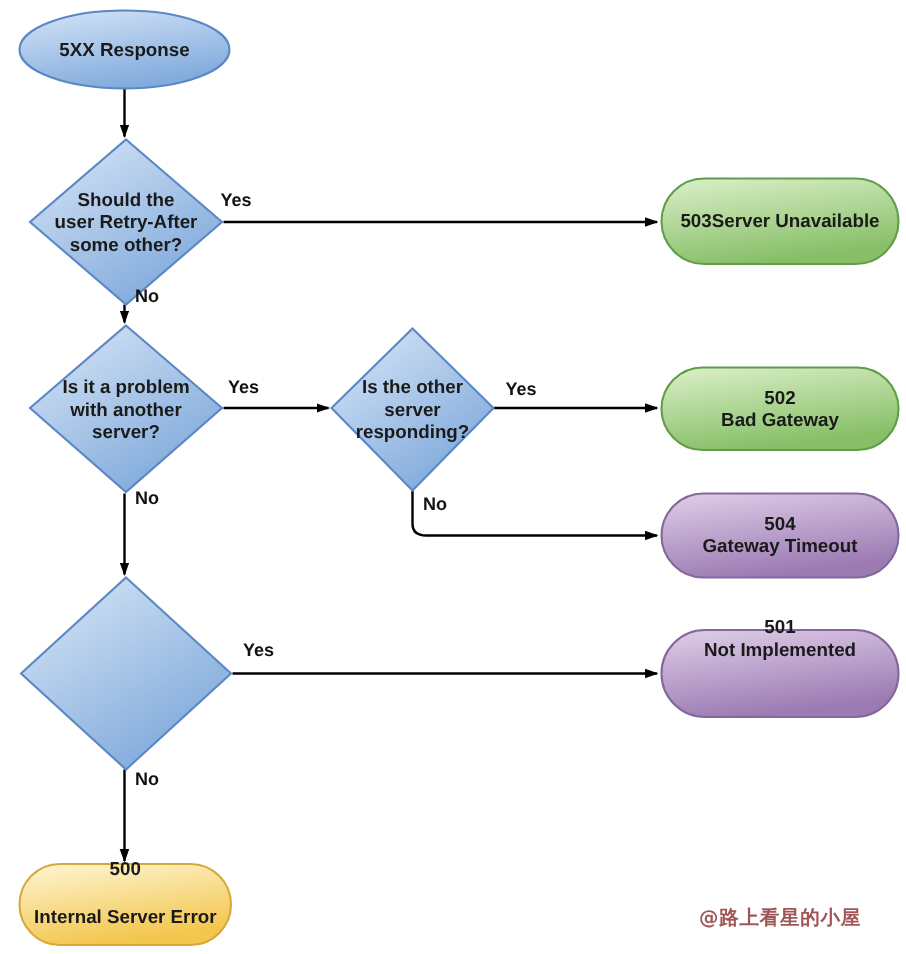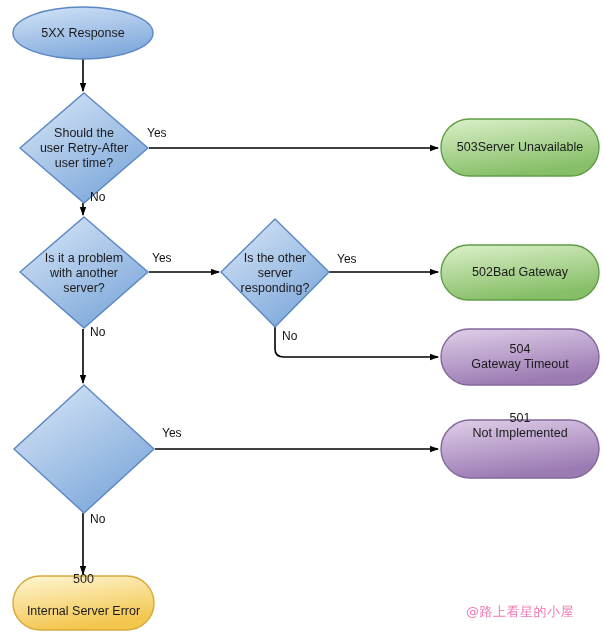--- a/index.html
+++ b/index.html
@@ -7,20 +7,21 @@
     padding: 0;
     background: #ffffff;
   }
   #canvas {
     position: relative;
     width: 604px;
     height: 636px;
     background: #ffffff;
     font-family: "Liberation Sans", sans-serif;
     overflow: hidden;
+    font-weight: bold;
   }
   svg#flow {
     position: absolute;
     left: 0;
     top: 0;
     width: 604px;
     height: 636px;
   }
   .node-label {
     position: absolute;
@@ -36,21 +37,21 @@
   }
   .edge-label {
     position: absolute;
     color: #111111;
     font-size: 12px;
     line-height: 14px;
     white-space: nowrap;
   }
   .watermark {
     position: absolute;
-    color: #ec4899;
+    color: #7f1d1d;
     font-size: 13px;
     letter-spacing: 0.5px;
     opacity: 0.75;
     font-family: "DejaVu Sans", sans-serif;
     white-space: nowrap;
   }
 </style>
 </head>
 <body>
 
@@ -106,37 +107,37 @@
     <rect x="441" y="245" width="158" height="55" rx="27.5" ry="27.5" fill="url(#gradGreen)" stroke="#5f9e47" stroke-width="1.4"></rect>
     <rect x="441" y="329" width="158" height="56" rx="28" ry="28" fill="url(#gradPurple)" stroke="#82689b" stroke-width="1.4"></rect>
     <rect x="441" y="420" width="158" height="58" rx="29" ry="29" fill="url(#gradPurple)" stroke="#82689b" stroke-width="1.4"></rect>
     <rect x="13" y="576" width="141" height="54" rx="27" ry="27" fill="url(#gradYellow)" stroke="#d6a93c" stroke-width="1.4"></rect>
   </svg>
 
   <div class="node-label" style="left:13px; top:7px; width:140px; height:52px;">5XX Response</div>
 
   <div class="node-label" style="left:20px; top:93px; width:128px; height:110px;">Should the
 user Retry-After
-user time?</div>
+some other?</div>
 
   <div class="node-label" style="left:222px; top:219px; width:106px; height:108px;">Is the other
 server
 responding?</div>
 
   <div class="node-label" style="left:18px; top:217px; width:132px; height:112px;">Is it a problem
 with another
 server?</div>
 
 
   <div class="node-label" style="left:441px; top:119px; width:158px; height:57px; flex-direction:row;">
     <span>503</span>
     <span>Server Unavailable</span>
   </div>
 
-  <div class="node-label" style="left:441px; top:245px; width:158px; height:55px; flex-direction:row;">
+  <div class="node-label" style="left:441px; top:245px; width:158px; height:55px; flex-direction:column;">
     <span>502</span>
     <span>Bad Gateway</span>
   </div>
 
   <div class="node-label" style="left:441px; top:329px; width:158px; height:56px; flex-direction:column;">
     <span>504</span>
     <span>Gateway Timeout</span>
   </div>
 
   <div class="node-label" style="left:441px; top:404px; width:158px; height:44px; flex-direction:column;">

